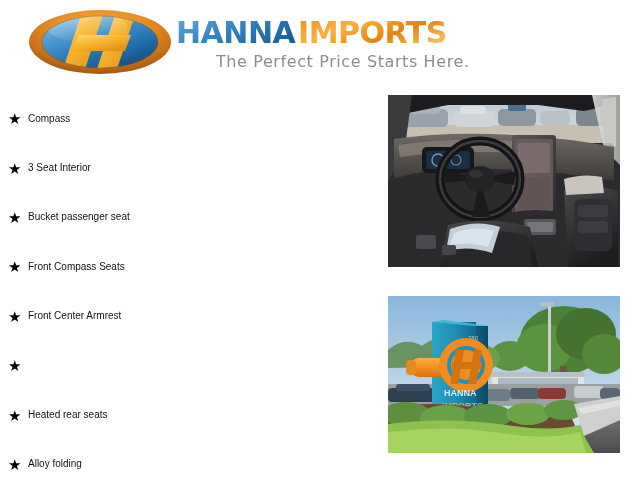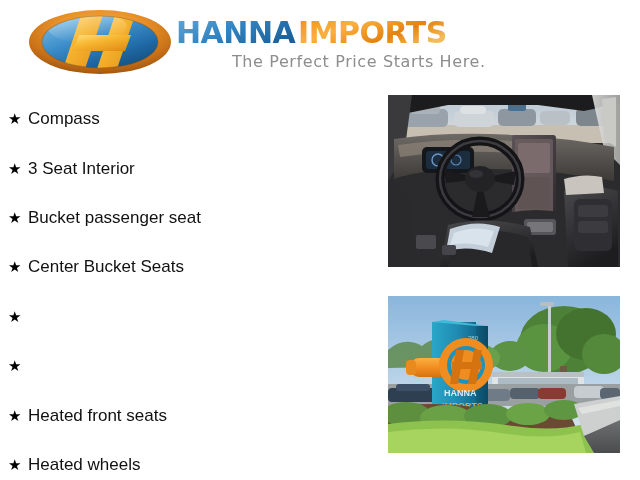--- a/index.html
+++ b/index.html
@@ -13,38 +13,38 @@
   .header{position:absolute;left:0;top:0;width:640px;height:88px;}
 
   .emblem{position:absolute;left:27px;top:9px;width:146px;height:66px;}
   .emblem svg{display:block;width:146px;height:66px;}
 
   .wordmark{position:absolute;left:176px;top:13px;height:40px;
             display:flex;align-items:center;}
   .wordmark svg{display:block;}
 
   .tagline{
-    position:absolute;left:232px;top:52px;width:300px;
+    position:absolute;left:216px;top:52px;width:300px;
     font-family:"DejaVu Sans",sans-serif;
     font-size:16px;letter-spacing:.6px;color:#8d8d8d;
     white-space:nowrap;font-weight:400;
   }
 
   
   .features{position:absolute;left:0;top:94px;width:380px;}
   .feature-row{
     height:49.4px;display:flex;align-items:center;
     padding-left:8px;box-sizing:border-box;
   }
   .star{
     font-size:15px;line-height:1;color:#000;width:20px;
     flex:0 0 20px;text-align:left;
   }
   .feature-label{
-    font-size:17px;color:#111;line-height:1;white-space:nowrap;
+    font-size:10px;color:#111;line-height:1;white-space:nowrap;
   }
 
   
   .photo{position:absolute;overflow:hidden;background:#cfd3d6;}
   .photo svg{display:block;width:100%;height:100%;}
   #photo-interior{left:388px;top:95px;width:232px;height:172px;}
   #photo-dealership{left:388px;top:296px;width:232px;height:157px;}
 </style>
 </head>
 <body>
@@ -128,39 +128,40 @@
       <span class="feature-label">3 Seat Interior</span>
     </div>
 
     <div class="feature-row">
       <span class="star">★</span>
       <span class="feature-label">Bucket passenger seat</span>
     </div>
 
     <div class="feature-row">
       <span class="star">★</span>
-      <span class="feature-label">Center Bucket Seats</span>
-    </div>
-
-    <div class="feature-row">
-      <span class="star">★</span>
-    </div>
-
-    <div class="feature-row">
-      <span class="star">★</span>
-    </div>
-
-    <div class="feature-row">
-      <span class="star">★</span>
-      <span class="feature-label">Heated front seats</span>
-    </div>
-
-    <div class="feature-row">
-      <span class="star">★</span>
-      <span class="feature-label">Heated wheels</span>
+      <span class="feature-label">Front Compass Seats</span>
+    </div>
+
+    <div class="feature-row">
+      <span class="star">★</span>
+      <span class="feature-label">Front Center Armrest</span>
+    </div>
+
+    <div class="feature-row">
+      <span class="star">★</span>
+    </div>
+
+    <div class="feature-row">
+      <span class="star">★</span>
+      <span class="feature-label">Heated rear seats</span>
+    </div>
+
+    <div class="feature-row">
+      <span class="star">★</span>
+      <span class="feature-label">Alloy folding</span>
     </div>
   </div>
 
   <div class="photo" id="photo-interior">
     <svg viewBox="0 0 232 172" preserveAspectRatio="none" xmlns="http://www.w3.org/2000/svg">
       <defs>
         <linearGradient id="skyG" x1="0" y1="0" x2="0" y2="1">
           <stop offset="0%" stop-color="#b9c6d2"></stop>
           <stop offset="100%" stop-color="#d9dfe3"></stop>
         </linearGradient>

